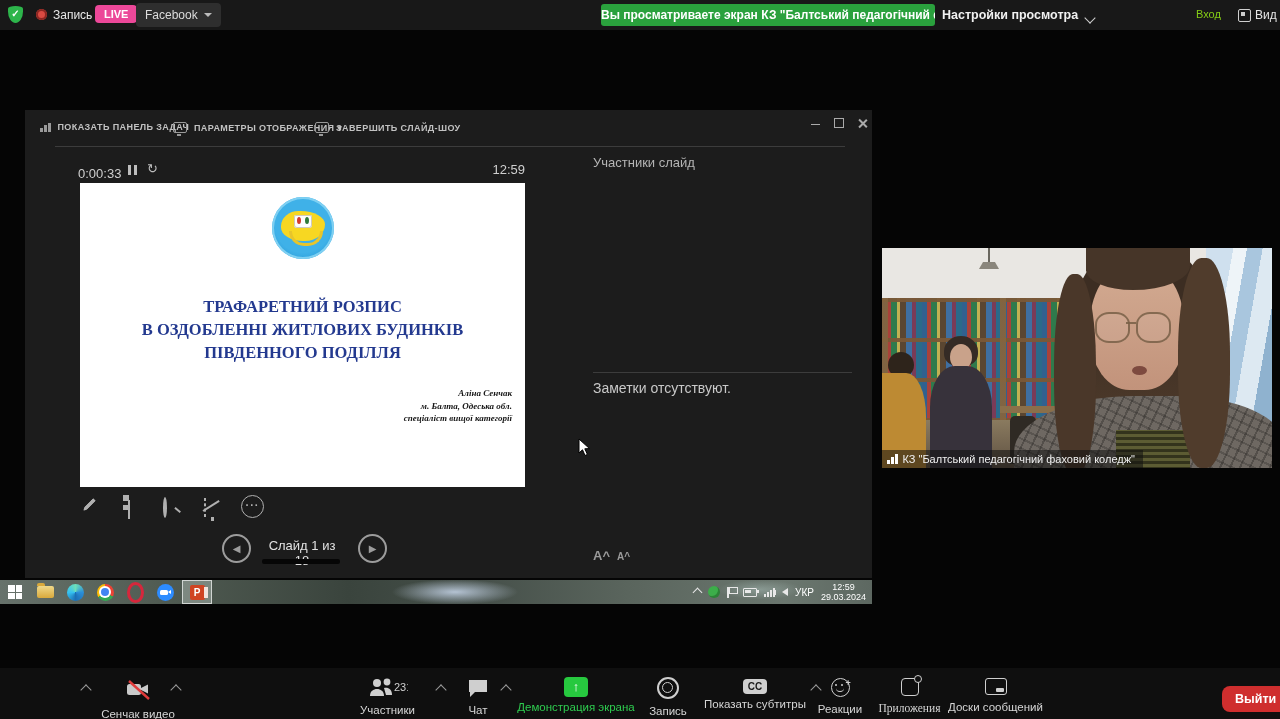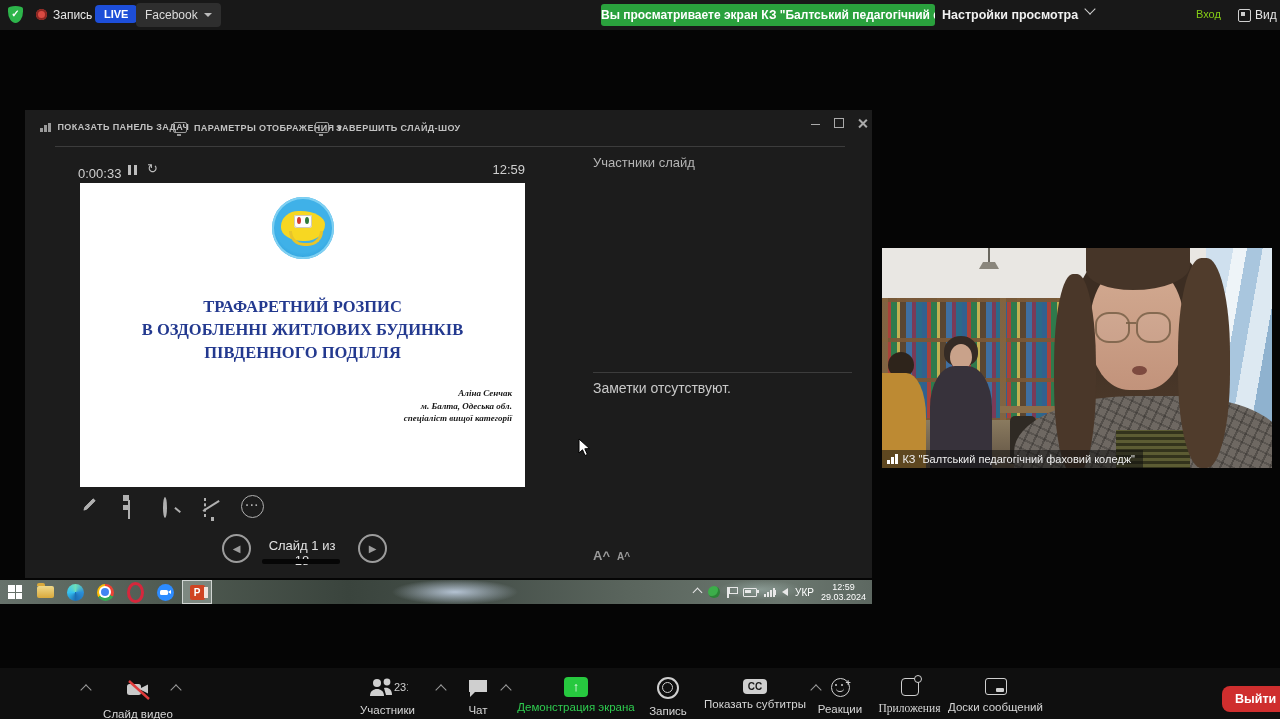--- a/index.html
+++ b/index.html
@@ -7,31 +7,31 @@
           font-family:"Liberation Sans",sans-serif;color:#ddd;}
   .abs{position:absolute;}
   
   #topbar{left:0;top:0;width:1280px;height:30px;background:#181818;}
   .shield{left:8px;top:6px;width:15px;height:17px;background:#2db54b;
           border-radius:50% 50% 50% 50%/14% 14% 68% 68%;color:#fff;font-size:10px;
           text-align:center;line-height:16px;font-weight:bold;}
   .recdot{left:36px;top:9px;width:11px;height:11px;border-radius:50%;background:#d94a42;
           box-shadow:inset 0 0 0 2px #8c2722;}
   #rec-label{left:53px;top:8px;font-size:12px;color:#e8e8e8;}
-  #live{left:95px;top:5px;background:#1d4ed8;color:#fff;font-weight:bold;font-size:11px;
+  #live{left:95px;top:5px;background:#ec4899;color:#fff;font-weight:bold;font-size:11px;
         padding:3px 9px;border-radius:4px;}
   #fb{left:136px;top:3px;background:#2e2e2e;color:#dcdcdc;font-size:12px;padding:5px 9px;
       border-radius:4px;display:flex;align-items:center;gap:6px;}
   .tri-down{width:0;height:0;border-left:4px solid transparent;border-right:4px solid transparent;
             border-top:4px solid #bbb;display:inline-block;}
   #banner{left:601px;top:4px;width:334px;height:22px;background:#2aa13d;color:#fff;
           font-size:12px;font-weight:bold;line-height:22px;text-align:center;border-radius:3px;
           white-space:nowrap;overflow:hidden;}
   #viewset{left:942px;top:8px;font-size:12.5px;font-weight:bold;color:#f0f0f0;display:flex;
-           align-items:flex-start;gap:8px;}
+           align-items:flex-end;gap:8px;}
   .chev-dn{width:7px;height:7px;border-left:1.6px solid #cfcfcf;border-bottom:1.6px solid #cfcfcf;
            transform:rotate(-45deg);margin-top:-3px;}
   #login{left:1196px;top:8px;font-size:11px;color:#84cc16;}
   #view-btn{left:1238px;top:8px;font-size:12px;color:#e6e6e6;display:flex;align-items:center;gap:4px;}
   .view-ic{width:11px;height:11px;border:1.4px solid #cfcfcf;border-radius:2px;position:relative;}
   .view-ic:after{content:"";position:absolute;left:2px;top:2px;width:4px;height:4px;background:#cfcfcf;}
   
   #ppt{left:25px;top:110px;width:847px;height:468px;background:#1c1c1c;}
   .ppt-tool{top:12px;display:flex;align-items:center;gap:7px;color:#c2c2c2;font-size:9px;
             font-weight:bold;letter-spacing:.4px;}
@@ -412,21 +412,21 @@
   <div id="zbar" class="abs">
 
     <span class="chev-up" style="left:82px;top:18px;"></span>
 
     <div class="zbtn" style="left:78px;top:8px;width:120px;">
       <svg width="30" height="26" viewBox="0 0 30 26">
         <rect x="4" y="8" width="14" height="11" rx="2.5" fill="#c9c9c9"></rect>
         <path d="M18 12l7-3.5v9L18 14z" fill="#c9c9c9"></path>
         <line x1="6" y1="5" x2="26" y2="23" stroke="#e03b3b" stroke-width="2.4"></line>
       </svg>
-      <span class="zlabel">Слайд видео</span>
+      <span class="zlabel">Сенчак видео</span>
     </div>
     <span class="chev-up" style="left:172px;top:18px;"></span>
 
     <div class="zbtn" style="left:330px;top:10px;width:115px;">
       <svg width="40" height="20" viewBox="0 0 40 20">
         <circle cx="9" cy="5" r="4" fill="#cfcfcf"></circle>
           <path d="M2 18c0-5 3.5-7 7-7s7 2 7 7z" fill="#cfcfcf"></path>
         <circle cx="19" cy="4" r="3.4" fill="#cfcfcf"></circle>
           <path d="M16 10c4-1 8 1 8 7h-6" fill="#cfcfcf"></path>
         <text x="26" y="13" font-size="11" fill="#cfcfcf" font-family="Liberation Sans,sans-serif">231</text>

